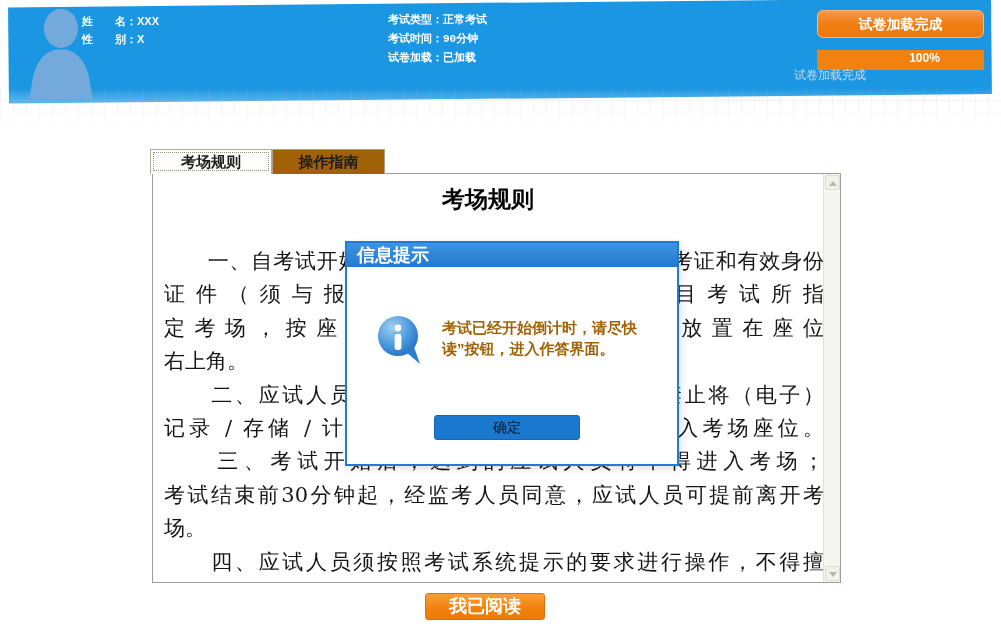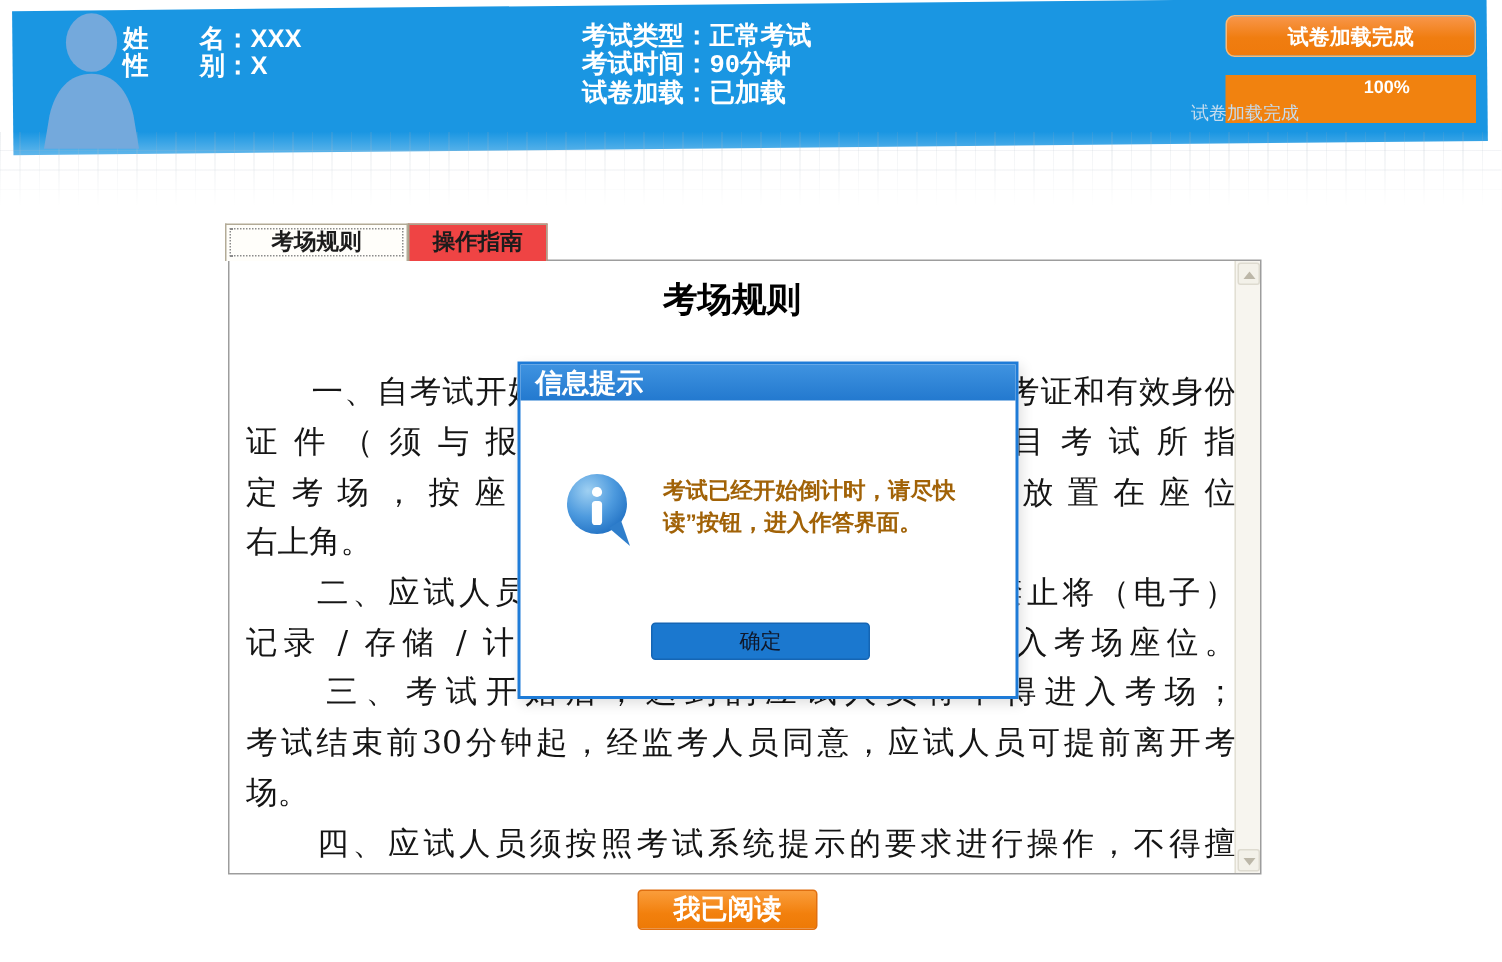--- a/index.html
+++ b/index.html
@@ -18,49 +18,49 @@
     position:absolute; left:0; top:88px; width:1001px; height:52px;
     background-image:
       repeating-linear-gradient(0deg, rgba(150,165,180,0.16) 0 1px, transparent 1px 13px),
       repeating-linear-gradient(90deg, rgba(150,165,180,0.16) 0 1px, transparent 1px 13px);
   }
   .gridpaper::after {
     content:""; position:absolute; inset:0;
     background:linear-gradient(180deg, rgba(255,255,255,0) 0%, #ffffff 95%);
   }
   .avatar { position:absolute; left:22px; top:8px; width:78px; height:92px; }
-  .hfield { position:absolute; color:#ffffff; font-size:17px; font-weight:bold; white-space:nowrap; }
+  .hfield { position:absolute; color:#ffffff; font-size:11px; font-weight:bold; white-space:nowrap; }
   .load-btn {
     position:absolute; left:817px; top:10px; width:167px; height:28px;
     background:linear-gradient(180deg,#f8964a 0%,#f07d10 55%,#ef7a0c 100%);
     border:1px solid #f9b977; border-radius:6px;
     color:#ffffff; font-size:14px; font-weight:bold;
     text-align:center; line-height:26px; cursor:default;
   }
   .progress {
-    position:absolute; left:817px; top:50px; width:167px; height:32px;
+    position:absolute; left:817px; top:50px; width:167px; height:20px;
     background:#f1820f; text-align:center;
     color:#ffffff; font-size:12px; font-weight:bold; line-height:16px;padding-left:48px;
   }
   .progress-caption {
     position:absolute; left:794px; top:67px; color:#c6dcee; font-size:12px;
   }
 
   
   .tab {
     position:absolute; top:149px; height:25px; text-align:center;
     font-size:15px; font-weight:bold; color:#1c1c1c; line-height:24px; cursor:pointer;
   }
   .tab-active {
     left:150px; width:122px; background:#fffefa;
     border:1px solid #b3ab97; border-bottom:none; z-index:3;
     outline:1px dotted #8b8b8b; outline-offset:-4px;
   }
   .tab-idle {
-    left:272px; width:93px; background:#ef4444;
+    left:272px; width:113px; background:#a16207;
     border:1px solid #aaa28c; border-bottom:none; z-index:2;
   }
 
   
   .panel {
     position:absolute; left:152px; top:173px; width:689px; height:410px;
     background:#ffffff; border:1px solid #9d9d9d; z-index:1;
   }
   .rules-title {
     position:absolute; left:0; top:10px; width:670px; text-align:center;

